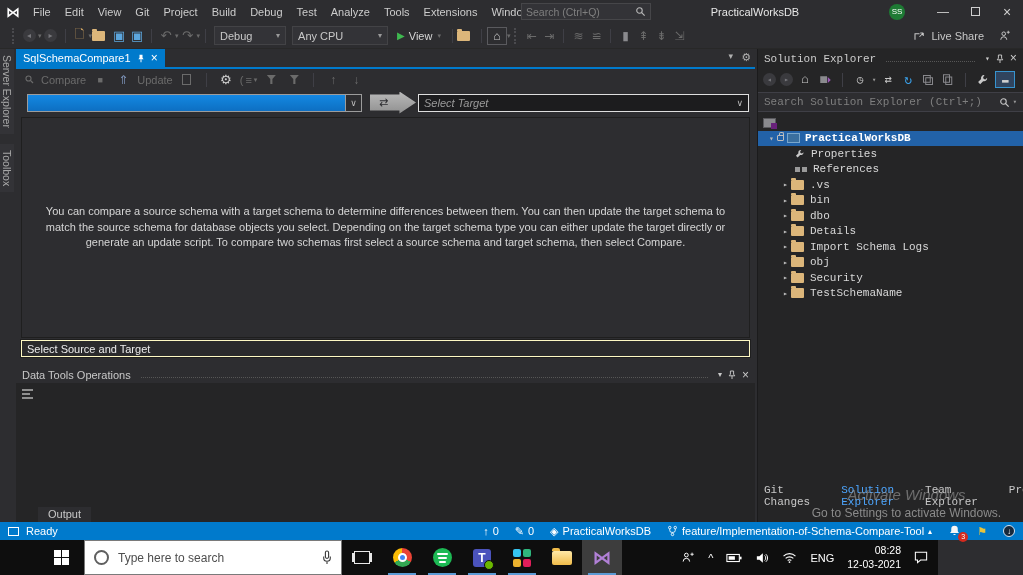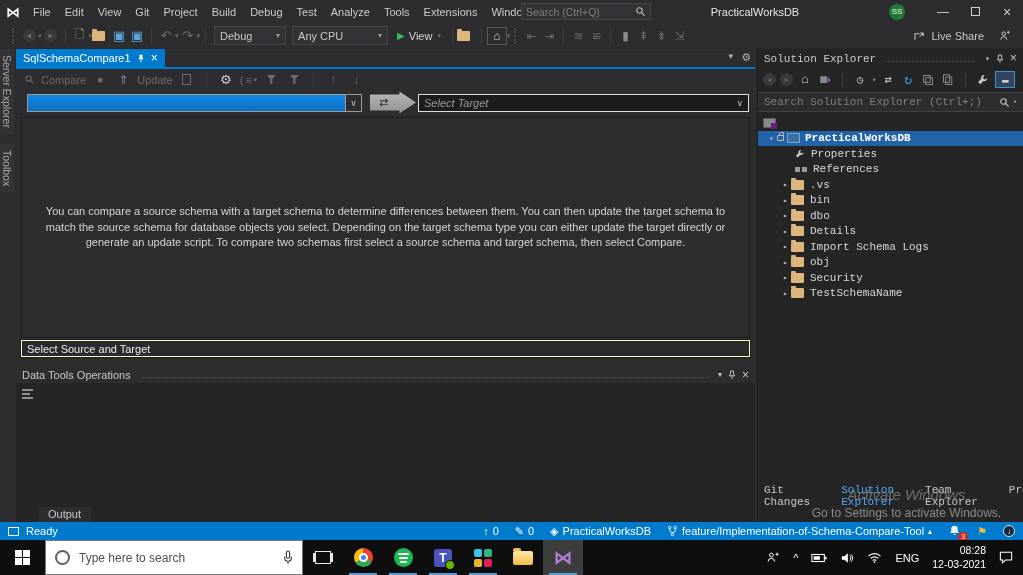--- a/index.html
+++ b/index.html
@@ -97,21 +97,21 @@
   
   .statusbar { position:absolute; left:0; top:522px; width:1023px; height:18px; background:#007acc; color:#ffffff; display:flex; align-items:center; padding:0 8px; z-index:30; }
   .sb-boxico { width:11px; height:9px; border:1px solid #ffffff; margin-right:7px; }
   .sb-right { margin-left:auto; display:flex; align-items:center; gap:16px; }
   .sb-item { display:flex; align-items:center; gap:4px; }
   .bell-wrap { position:relative; }
   .badge { position:absolute; right:-7px; bottom:-3px; width:10px; height:10px; border-radius:50%; background:#d42a1e; color:#fff; font-size:7px; display:flex; align-items:center; justify-content:center; }
   .dl-circ { width:12px; height:12px; border-radius:50%; background:#16293c; border:1px solid #cfe3f5; display:flex; align-items:center; justify-content:center; font-size:8px; }
 
   
-  .taskbar { position:absolute; left:0; top:540px; width:1023px; height:35px; background:#0e0e0e; display:flex; align-items:stretch; z-index:30; }
+  .taskbar { position:absolute; left:0; top:540px; width:938px; height:35px; background:#0e0e0e; display:flex; align-items:stretch; z-index:30;padding-left:39px; }
   .tk-start { width:45px; display:flex; align-items:center; justify-content:center; }
   .winlogo { display:grid; grid-template-columns:7px 7px; grid-template-rows:7px 7px; gap:1px; }
   .winlogo i { background:#ffffff; display:block; }
   .tk-search { width:258px; background:#ffffff; display:flex; align-items:center; padding:0 9px; gap:9px; color:#444; font-size:12px; border:1px solid #7a7a7a; }
   .cortana { width:15px; height:15px; border:2px solid #5f5f5f; border-radius:50%; flex:0 0 15px; }
   .tk-search .txt { flex:1; color:#4e4e4e; }
   .tk-btn { width:40px; display:flex; align-items:center; justify-content:center; position:relative; }
   .tk-btn.running::after { content:""; position:absolute; bottom:0; left:6px; right:6px; height:2px; background:#5b9bd5; }
   .tk-btn.active { background:#3d3d3d; }
   .taskview { width:16px; height:13px; border:1px solid #e8e8e8; box-shadow:-4px 0 0 -2px #e8e8e8, 4px 0 0 -2px #e8e8e8; }

